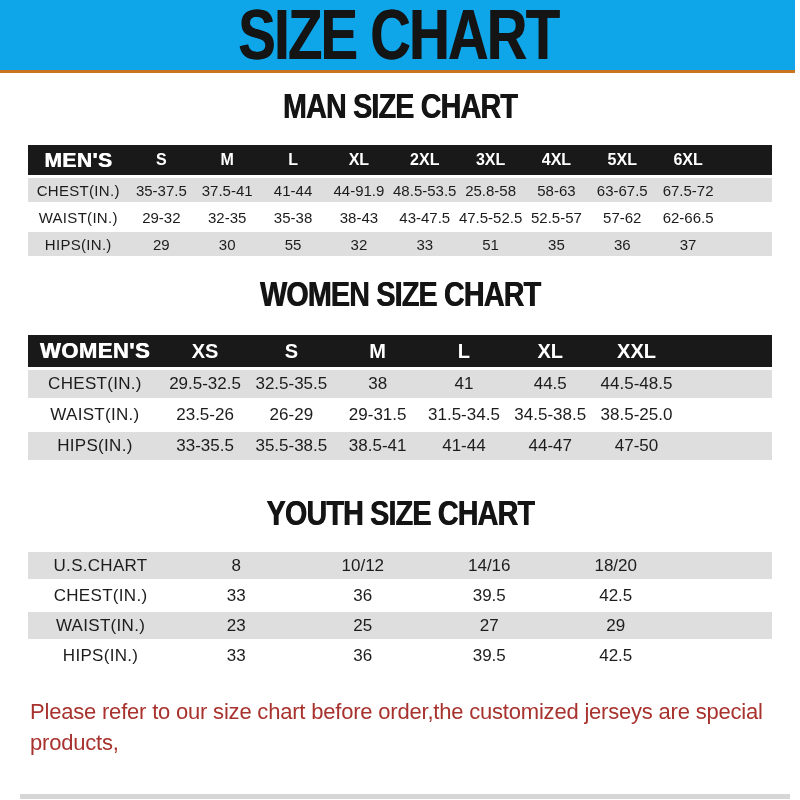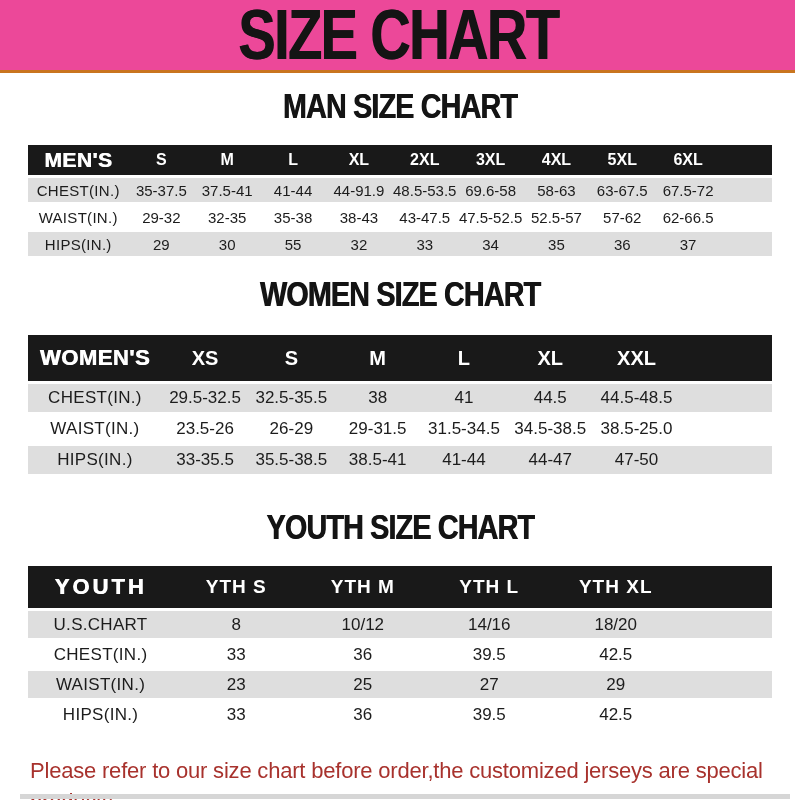--- a/index.html
+++ b/index.html
@@ -2,21 +2,21 @@
 <html><head>
 <meta charset="utf-8">
 <style>
   html,body{margin:0;padding:0;}
   body{
     width:800px;height:800px;background:#ffffff;position:relative;
     font-family:"Liberation Sans",sans-serif;overflow:hidden;
   }
   
   .banner{
-    height:70px;margin-right:5px;background:#ec4899;
+    height:70px;margin-right:5px;background:#0ea5e9;
     border-bottom:3px solid #c9751f;
     display:flex;align-items:center;justify-content:center;
   }
   .banner-title{
     display:inline-block;font-size:70px;font-weight:800;color:#141414;
     transform:scaleX(0.80);letter-spacing:-2px;line-height:1;
     text-shadow:1px 0 0 #141414;
   }
   
   .section-heading{text-align:center;line-height:34px;}
@@ -43,21 +43,21 @@
   }
   tr.gray td{background:#dedede;}
   tr.white td{background:#ffffff;}
   tr.datarow td{color:#1c1c1c;}
   td.row-label{letter-spacing:0.3px;}
   
   .t-men tr.bar td{height:30px;font-size:16px;font-weight:bold;}
   .t-men tr.bar td.bar-label{font-size:21px;}
   .t-men tr.datarow td{height:24px;font-size:15px;}
   
-  .t-women tr.bar td{height:46px;font-size:20px;font-weight:bold;}
+  .t-women tr.bar td{height:32px;font-size:20px;font-weight:bold;}
   .t-women tr.bar td.bar-label{font-size:22px;}
   .t-women tr.datarow td{height:28px;font-size:17px;}
   
   .t-youth tr.bar td{height:42px;font-size:19px;font-weight:bold;letter-spacing:1px;}
   .t-youth tr.bar td.bar-label{font-size:22px;letter-spacing:3px;}
   .t-youth tr.datarow td{height:27px;font-size:17px;}
   
   .footer-note{
     margin:24px 14px 0 30px;color:#a8322d;font-size:22px;line-height:31px;
     letter-spacing:-0.2px;
@@ -105,21 +105,21 @@
     <td>6XL</td>
     <td></td>
   </tr>
   <tr class="datarow gray">
     <td class="row-label">CHEST(IN.)</td>
     <td>35-37.5</td>
     <td>37.5-41</td>
     <td>41-44</td>
     <td>44-91.9</td>
     <td>48.5-53.5</td>
-    <td>69.6-58</td>
+    <td>25.8-58</td>
     <td>58-63</td>
     <td>63-67.5</td>
     <td>67.5-72</td>
     <td></td>
   </tr>
   <tr class="datarow white">
     <td class="row-label">WAIST(IN.)</td>
     <td>29-32</td>
     <td>32-35</td>
     <td>35-38</td>
@@ -131,21 +131,21 @@
     <td>62-66.5</td>
     <td></td>
   </tr>
   <tr class="datarow gray">
     <td class="row-label">HIPS(IN.)</td>
     <td>29</td>
     <td>30</td>
     <td>55</td>
     <td>32</td>
     <td>33</td>
-    <td>34</td>
+    <td>51</td>
     <td>35</td>
     <td>36</td>
     <td>37</td>
     <td></td>
   </tr>
 </tbody>
   </table>
 
 <div class="section-heading h-women">
   <span>WOMEN SIZE CHART</span>
@@ -213,28 +213,20 @@
 <table class="t-youth">
   <colgroup>
     <col style="width:19.5%">
       <col style="width:17%">
       <col style="width:17%">
       <col style="width:17%">
       <col style="width:17%">
       <col style="width:12.5%">
   </colgroup>
   <tbody>
-      <tr class="bar">
-    <td class="bar-label">YOUTH</td>
-    <td>YTH S</td>
-    <td>YTH M</td>
-    <td>YTH L</td>
-    <td>YTH XL</td>
-    <td></td>
-  </tr>
   <tr class="datarow gray">
     <td class="row-label">U.S.CHART</td>
     <td>8</td>
     <td>10/12</td>
     <td>14/16</td>
     <td>18/20</td>
     <td></td>
   </tr>
   <tr class="datarow white">
     <td class="row-label">CHEST(IN.)</td>

